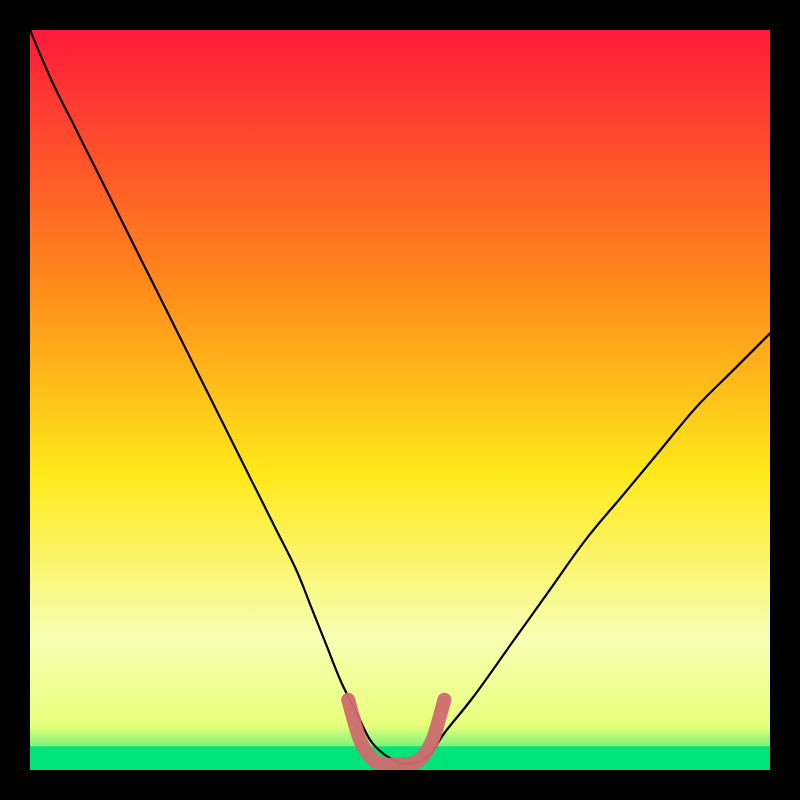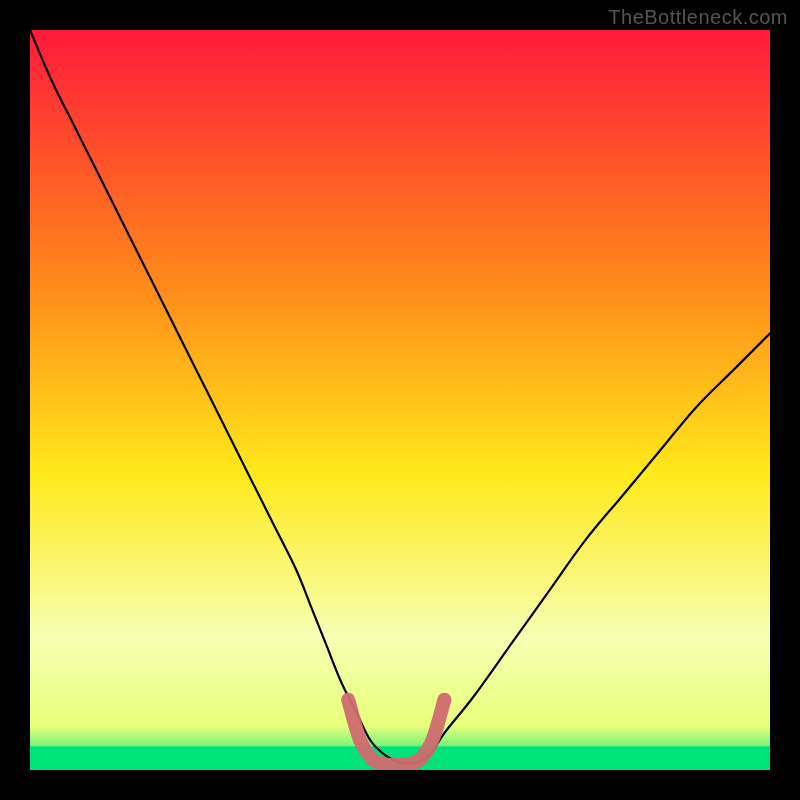--- a/index.html
+++ b/index.html
@@ -38,21 +38,20 @@
     display: block;
     width: 100%;
     height: 100%;
   }
 </style>
 </head>
 <body>
 
 <div class="frame">
 
-  <div class="watermark">TheBottleneck.com</div>
 
   <div class="plot-area">
     <svg viewBox="0 0 740 740" preserveAspectRatio="none">
       <defs>
         <linearGradient id="bg-grad" x1="0" y1="0" x2="0" y2="1">
           <stop id="g0" offset="0%" stop-color="#ff1a3a"></stop>
           <stop id="g1" offset="35%" stop-color="#ff8c1a"></stop>
           <stop id="g2" offset="60%" stop-color="#ffe91a"></stop>
           <stop id="g3" offset="82%" stop-color="#f7ffb3"></stop>
           <stop id="g4" offset="94%" stop-color="#e8ff7a"></stop>

